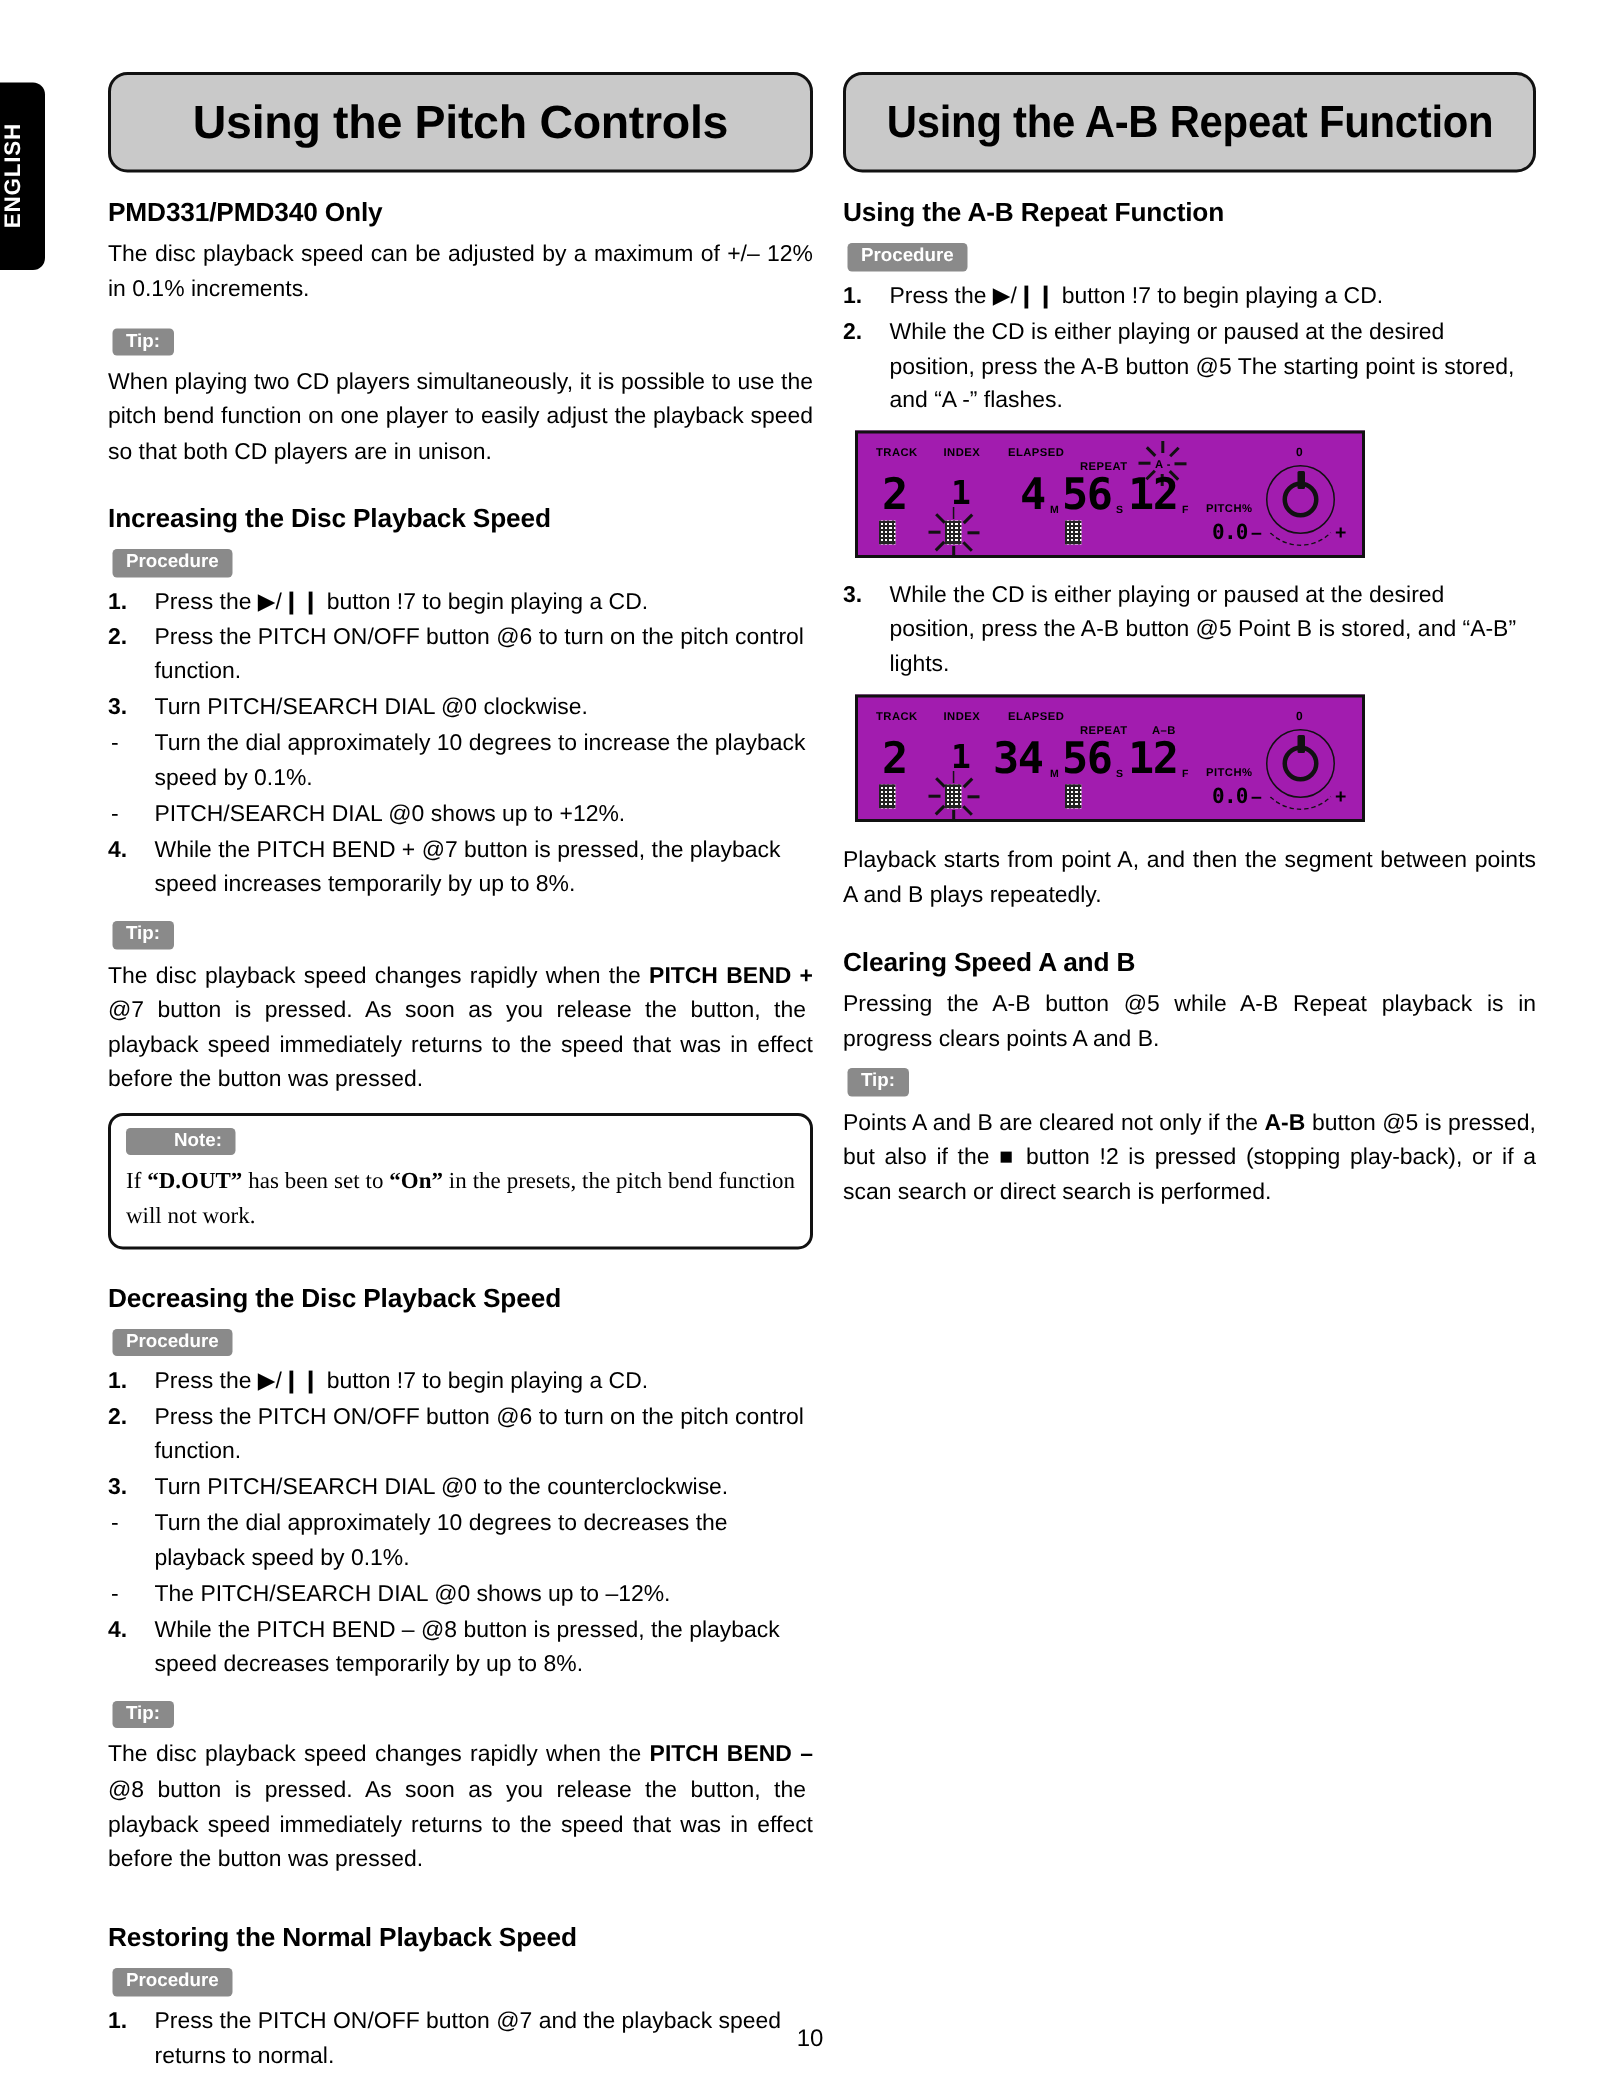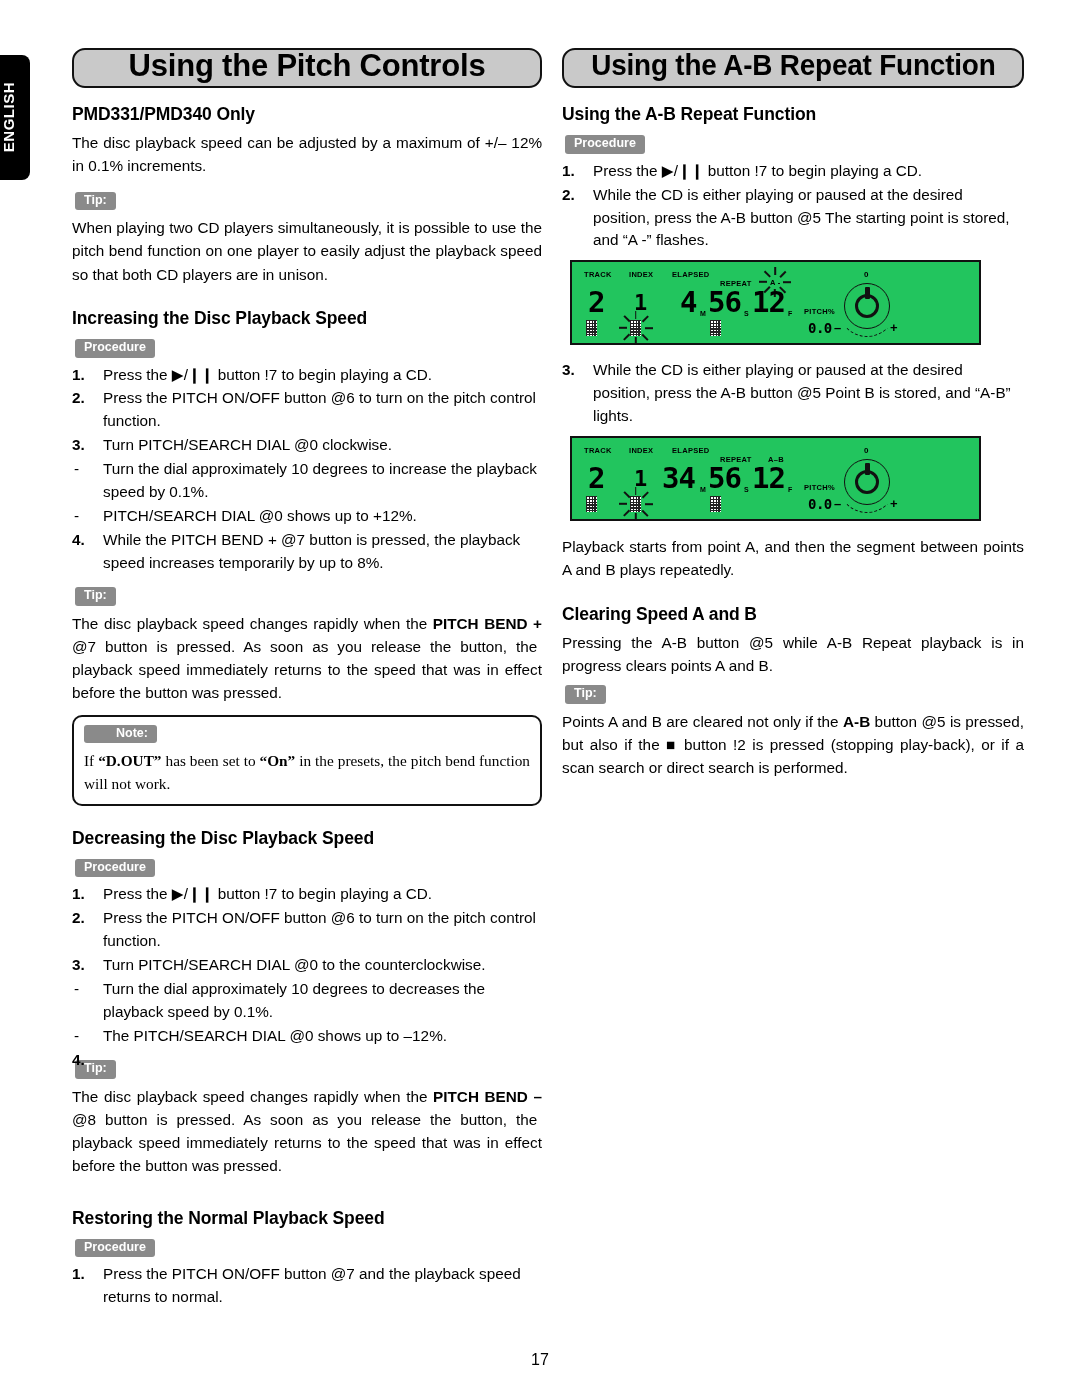--- a/index.html
+++ b/index.html
@@ -50,22 +50,23 @@
     top: 48px;
   }
   .col-left  { left: 72px;  width: 470px; }
   .col-right { left: 562px; width: 462px; }
 
   
   .banner {
     background: #c9c9c9;
     border: 2px solid #111;
     border-radius: 13px;
-    height: 40px;
+    height: 67px;
     display: flex;
+    align-items: center;
     justify-content: center;
     box-sizing: border-box;
     margin-bottom: 16px;
   }
   .banner-title {
     font-size: 31px;
     font-weight: bold;
     letter-spacing: -0.2px;
     line-height: 1;
     white-space: nowrap;
@@ -139,24 +140,24 @@
     border-radius: 10px;
     padding: 4px 10px 8px 10px;
     margin: 6px 0 10px 0;
     box-sizing: border-box;
   }
   .notebox p.body { margin-bottom: 0; font-family: Liberation Serif, serif; }
 
   
   .lcd {
     position: relative;
-    width: 411px;
+    width: 340px;
     height: 85px;
     border: 2px solid #111;
-    background: #22c55e;
+    background: #a21caf;
     margin: 8px 0 14px 8px;
     box-sizing: border-box;
     font-family: "Liberation Sans", sans-serif;
   }
   .lcd .lbl {
     position: absolute;
     font-size: 7.5px;
     font-weight: bold;
     letter-spacing: 0.3px;
   }
@@ -296,21 +297,21 @@
     </div>
 
     <h2 class="sec spaced">Decreasing the Disc Playback Speed</h2>
     <div><span class="chip">Procedure</span></div>
     <ol class="proc">
       <li class="li"><span class="marker">1.</span><span>Press the ▶/❙❙ button !7 to begin playing a CD.</span></li>
       <li class="li"><span class="marker">2.</span><span>Press the PITCH ON/OFF button @6 to turn on the pitch control function.</span></li>
       <li class="li"><span class="marker">3.</span><span>Turn PITCH/SEARCH DIAL @0 to the counterclockwise.</span></li>
       <li class="li dashed"><span class="marker">-</span><span>Turn the dial approximately 10 degrees to decreases the playback speed by 0.1%.</span></li>
       <li class="li dashed"><span class="marker">-</span><span>The PITCH/SEARCH DIAL @0 shows up to –12%.</span></li>
-      <li class="li"><span class="marker">4.</span></li>
+      <li class="li"><span class="marker">4.</span><span>While the PITCH BEND – @8 button is pressed, the playback speed decreases temporarily by up to 8%.</span></li>
     </ol>
 
     <div><span class="chip">Tip:</span></div>
     <p class="body"><span>The disc playback speed changes rapidly when the </span><b>PITCH BEND –</b><span class="refnum"> @8 </span><span>button is pressed.  As soon as you release the button, the playback speed immediately returns to the speed that was in effect before the button was pressed.</span></p>
 
     <h2 class="sec spaced-lg">Restoring the Normal Playback Speed</h2>
     <div><span class="chip">Procedure</span></div>
     <ol class="proc">
       <li class="li"><span class="marker">1.</span><span>Press the PITCH ON/OFF button @7 and the playback speed returns to normal.</span></li>
     </ol>
@@ -432,14 +433,14 @@
 
     <p class="body">Playback starts from point A, and then the segment between points A and B plays repeatedly.</p>
 
     <h2 class="sec spaced">Clearing Speed A and B</h2>
     <p class="body tight">Pressing the A-B button @5 while A-B Repeat playback is in progress clears points A and B.</p>
 
     <div><span class="chip">Tip:</span></div>
     <p class="body"><span>Points A and B are cleared not only if the </span><b>A-B</b><span> button @5 is pressed, but also if the ■ button !2 is pressed (stopping play-back), or if a scan search or direct search is performed.</span></p>
   </div>
 
-  <div class="pageno">17</div>
+  <div class="pageno">10</div>
 </div>
 
 </body></html>

